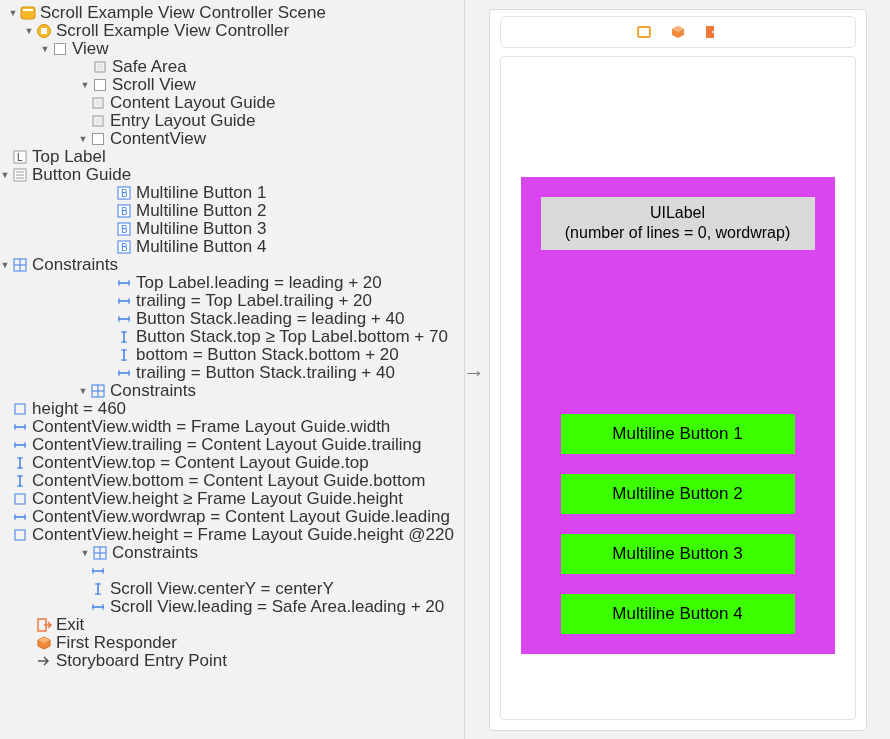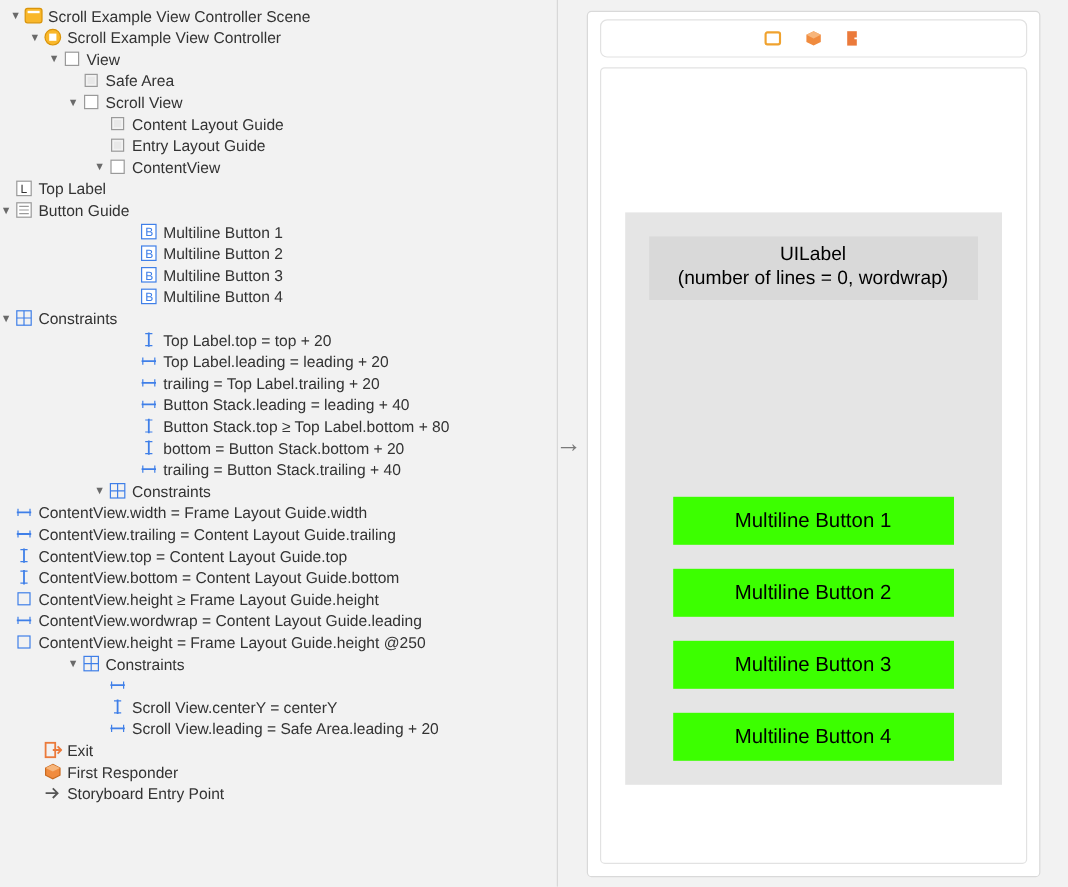--- a/index.html
+++ b/index.html
@@ -42,27 +42,27 @@
     }
     .tree-item .icon {
       width: 16px;
       height: 16px;
       margin-right: 4px;
       display: inline-flex;
       align-items: center;
       justify-content: center;
     }
     .tree-item .label {
-      font-size: 13px;
+      font-size: 17px;
       color: #333;
     }
     .ind-0 { padding-left: 8px; }
     .ind-1 { padding-left: 24px; }
     .ind-2 { padding-left: 40px; }
-    .ind-3 { padding-left: 56px; }
+    .ind-3 { padding-left: 80px; }
     .ind-4 { padding-left: 78px; }
     .ind-5 { }
     .ind-6 { padding-left: 104px; }
 
     
 
     .right-panel {
       width: 425px;
       height: 739px;
       position: relative;
@@ -107,21 +107,21 @@
       margin: 4px 10px 10px 10px;
       position: relative;
       background: #fff;
     }
     .pink-container {
       position: absolute;
       left: 20px;
       top: 120px;
       right: 20px;
       bottom: 65px;
-      background: #e5e5e5;
+      background: #d946ef;
       padding: 20px;
     }
     .uilabel {
       background: #d9d9d9;
       color: #000;
       text-align: center;
       padding: 6px 8px;
       font-size: 16px;
       line-height: 1.3;
     }
@@ -382,123 +382,123 @@
         <svg width="16" height="16">
           <use href="#ic-constraints"></use>
         </svg>
       </span>
     <span class="label">Constraints</span>
   </div>
   <div class="tree-item ind-6">
     <span class="disclosure"></span>
     <span class="icon">
         <svg width="16" height="16">
+          <use href="#ic-h"></use>
+        </svg>
+      </span>
+    <span class="label">Top Label.leading = leading + 20</span>
+  </div>
+  <div class="tree-item ind-6">
+    <span class="disclosure"></span>
+    <span class="icon">
+        <svg width="16" height="16">
+          <use href="#ic-h"></use>
+        </svg>
+      </span>
+    <span class="label">trailing = Top Label.trailing + 20</span>
+  </div>
+  <div class="tree-item ind-6">
+    <span class="disclosure"></span>
+    <span class="icon">
+        <svg width="16" height="16">
+          <use href="#ic-h"></use>
+        </svg>
+      </span>
+    <span class="label">Button Stack.leading = leading + 40</span>
+  </div>
+  <div class="tree-item ind-6">
+    <span class="disclosure"></span>
+    <span class="icon">
+        <svg width="16" height="16">
           <use href="#ic-v"></use>
         </svg>
       </span>
-    <span class="label">Top Label.top = top + 20</span>
-  </div>
-  <div class="tree-item ind-6">
-    <span class="disclosure"></span>
-    <span class="icon">
-        <svg width="16" height="16">
-          <use href="#ic-h"></use>
-        </svg>
-      </span>
-    <span class="label">Top Label.leading = leading + 20</span>
-  </div>
-  <div class="tree-item ind-6">
-    <span class="disclosure"></span>
-    <span class="icon">
-        <svg width="16" height="16">
-          <use href="#ic-h"></use>
-        </svg>
-      </span>
-    <span class="label">trailing = Top Label.trailing + 20</span>
-  </div>
-  <div class="tree-item ind-6">
-    <span class="disclosure"></span>
-    <span class="icon">
-        <svg width="16" height="16">
-          <use href="#ic-h"></use>
-        </svg>
-      </span>
-    <span class="label">Button Stack.leading = leading + 40</span>
+    <span class="label">Button Stack.top ≥ Top Label.bottom + 70</span>
   </div>
   <div class="tree-item ind-6">
     <span class="disclosure"></span>
     <span class="icon">
         <svg width="16" height="16">
           <use href="#ic-v"></use>
         </svg>
       </span>
-    <span class="label">Button Stack.top ≥ Top Label.bottom + 80</span>
-  </div>
-  <div class="tree-item ind-6">
+    <span class="label">bottom = Button Stack.bottom + 20</span>
+  </div>
+  <div class="tree-item ind-6">
+    <span class="disclosure"></span>
+    <span class="icon">
+        <svg width="16" height="16">
+          <use href="#ic-h"></use>
+        </svg>
+      </span>
+    <span class="label">trailing = Button Stack.trailing + 40</span>
+  </div>
+
+  <div class="tree-item ind-4">
+    <span class="disclosure">▼</span>
+    <span class="icon">
+        <svg width="16" height="16">
+          <use href="#ic-constraints"></use>
+        </svg>
+      </span>
+    <span class="label">Constraints</span>
+  </div>
+  <div class="tree-item ind-5">
+    <span class="disclosure"></span>
+    <span class="icon">
+        <svg width="16" height="16">
+          <use href="#ic-size"></use>
+        </svg>
+      </span>
+    <span class="label">height = 460</span>
+  </div>
+  <div class="tree-item ind-5">
+    <span class="disclosure"></span>
+    <span class="icon">
+        <svg width="16" height="16">
+          <use href="#ic-h"></use>
+        </svg>
+      </span>
+    <span class="label">ContentView.width = Frame Layout Guide.width</span>
+  </div>
+  <div class="tree-item ind-5">
+    <span class="disclosure"></span>
+    <span class="icon">
+        <svg width="16" height="16">
+          <use href="#ic-h"></use>
+        </svg>
+      </span>
+    <span class="label">ContentView.trailing = Content Layout Guide.trailing</span>
+  </div>
+  <div class="tree-item ind-5">
     <span class="disclosure"></span>
     <span class="icon">
         <svg width="16" height="16">
           <use href="#ic-v"></use>
         </svg>
       </span>
-    <span class="label">bottom = Button Stack.bottom + 20</span>
-  </div>
-  <div class="tree-item ind-6">
-    <span class="disclosure"></span>
-    <span class="icon">
-        <svg width="16" height="16">
-          <use href="#ic-h"></use>
-        </svg>
-      </span>
-    <span class="label">trailing = Button Stack.trailing + 40</span>
-  </div>
-
-  <div class="tree-item ind-4">
-    <span class="disclosure">▼</span>
-    <span class="icon">
-        <svg width="16" height="16">
-          <use href="#ic-constraints"></use>
-        </svg>
-      </span>
-    <span class="label">Constraints</span>
-  </div>
-  <div class="tree-item ind-5">
-    <span class="disclosure"></span>
-    <span class="icon">
-        <svg width="16" height="16">
-          <use href="#ic-h"></use>
-        </svg>
-      </span>
-    <span class="label">ContentView.width = Frame Layout Guide.width</span>
-  </div>
-  <div class="tree-item ind-5">
-    <span class="disclosure"></span>
-    <span class="icon">
-        <svg width="16" height="16">
-          <use href="#ic-h"></use>
-        </svg>
-      </span>
-    <span class="label">ContentView.trailing = Content Layout Guide.trailing</span>
+    <span class="label">ContentView.top = Content Layout Guide.top</span>
   </div>
   <div class="tree-item ind-5">
     <span class="disclosure"></span>
     <span class="icon">
         <svg width="16" height="16">
           <use href="#ic-v"></use>
         </svg>
       </span>
-    <span class="label">ContentView.top = Content Layout Guide.top</span>
-  </div>
-  <div class="tree-item ind-5">
-    <span class="disclosure"></span>
-    <span class="icon">
-        <svg width="16" height="16">
-          <use href="#ic-v"></use>
-        </svg>
-      </span>
     <span class="label">ContentView.bottom = Content Layout Guide.bottom</span>
   </div>
   <div class="tree-item ind-5">
     <span class="disclosure"></span>
     <span class="icon">
         <svg width="16" height="16">
           <use href="#ic-size"></use>
         </svg>
       </span>
     <span class="label">ContentView.height ≥ Frame Layout Guide.height</span>
@@ -512,21 +512,21 @@
       </span>
     <span class="label">ContentView.wordwrap = Content Layout Guide.leading</span>
   </div>
   <div class="tree-item ind-5">
     <span class="disclosure"></span>
     <span class="icon">
         <svg width="16" height="16">
           <use href="#ic-size"></use>
         </svg>
       </span>
-    <span class="label">ContentView.height = Frame Layout Guide.height @250</span>
+    <span class="label">ContentView.height = Frame Layout Guide.height @220</span>
   </div>
 
   <div class="tree-item ind-3">
     <span class="disclosure">▼</span>
     <span class="icon">
         <svg width="16" height="16">
           <use href="#ic-constraints"></use>
         </svg>
       </span>
     <span class="label">Constraints</span>

